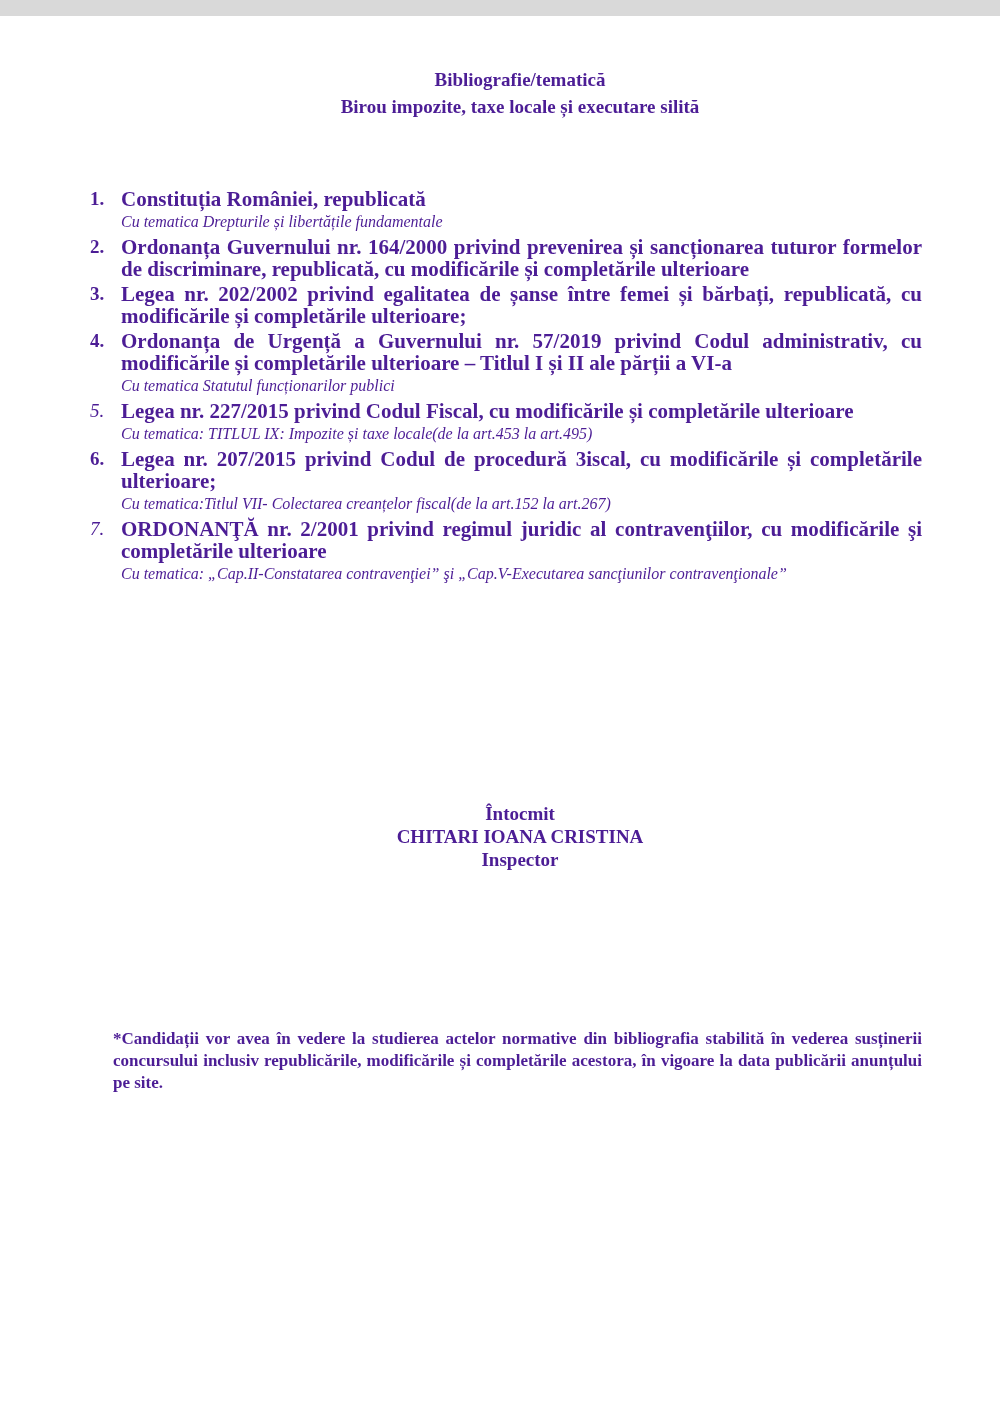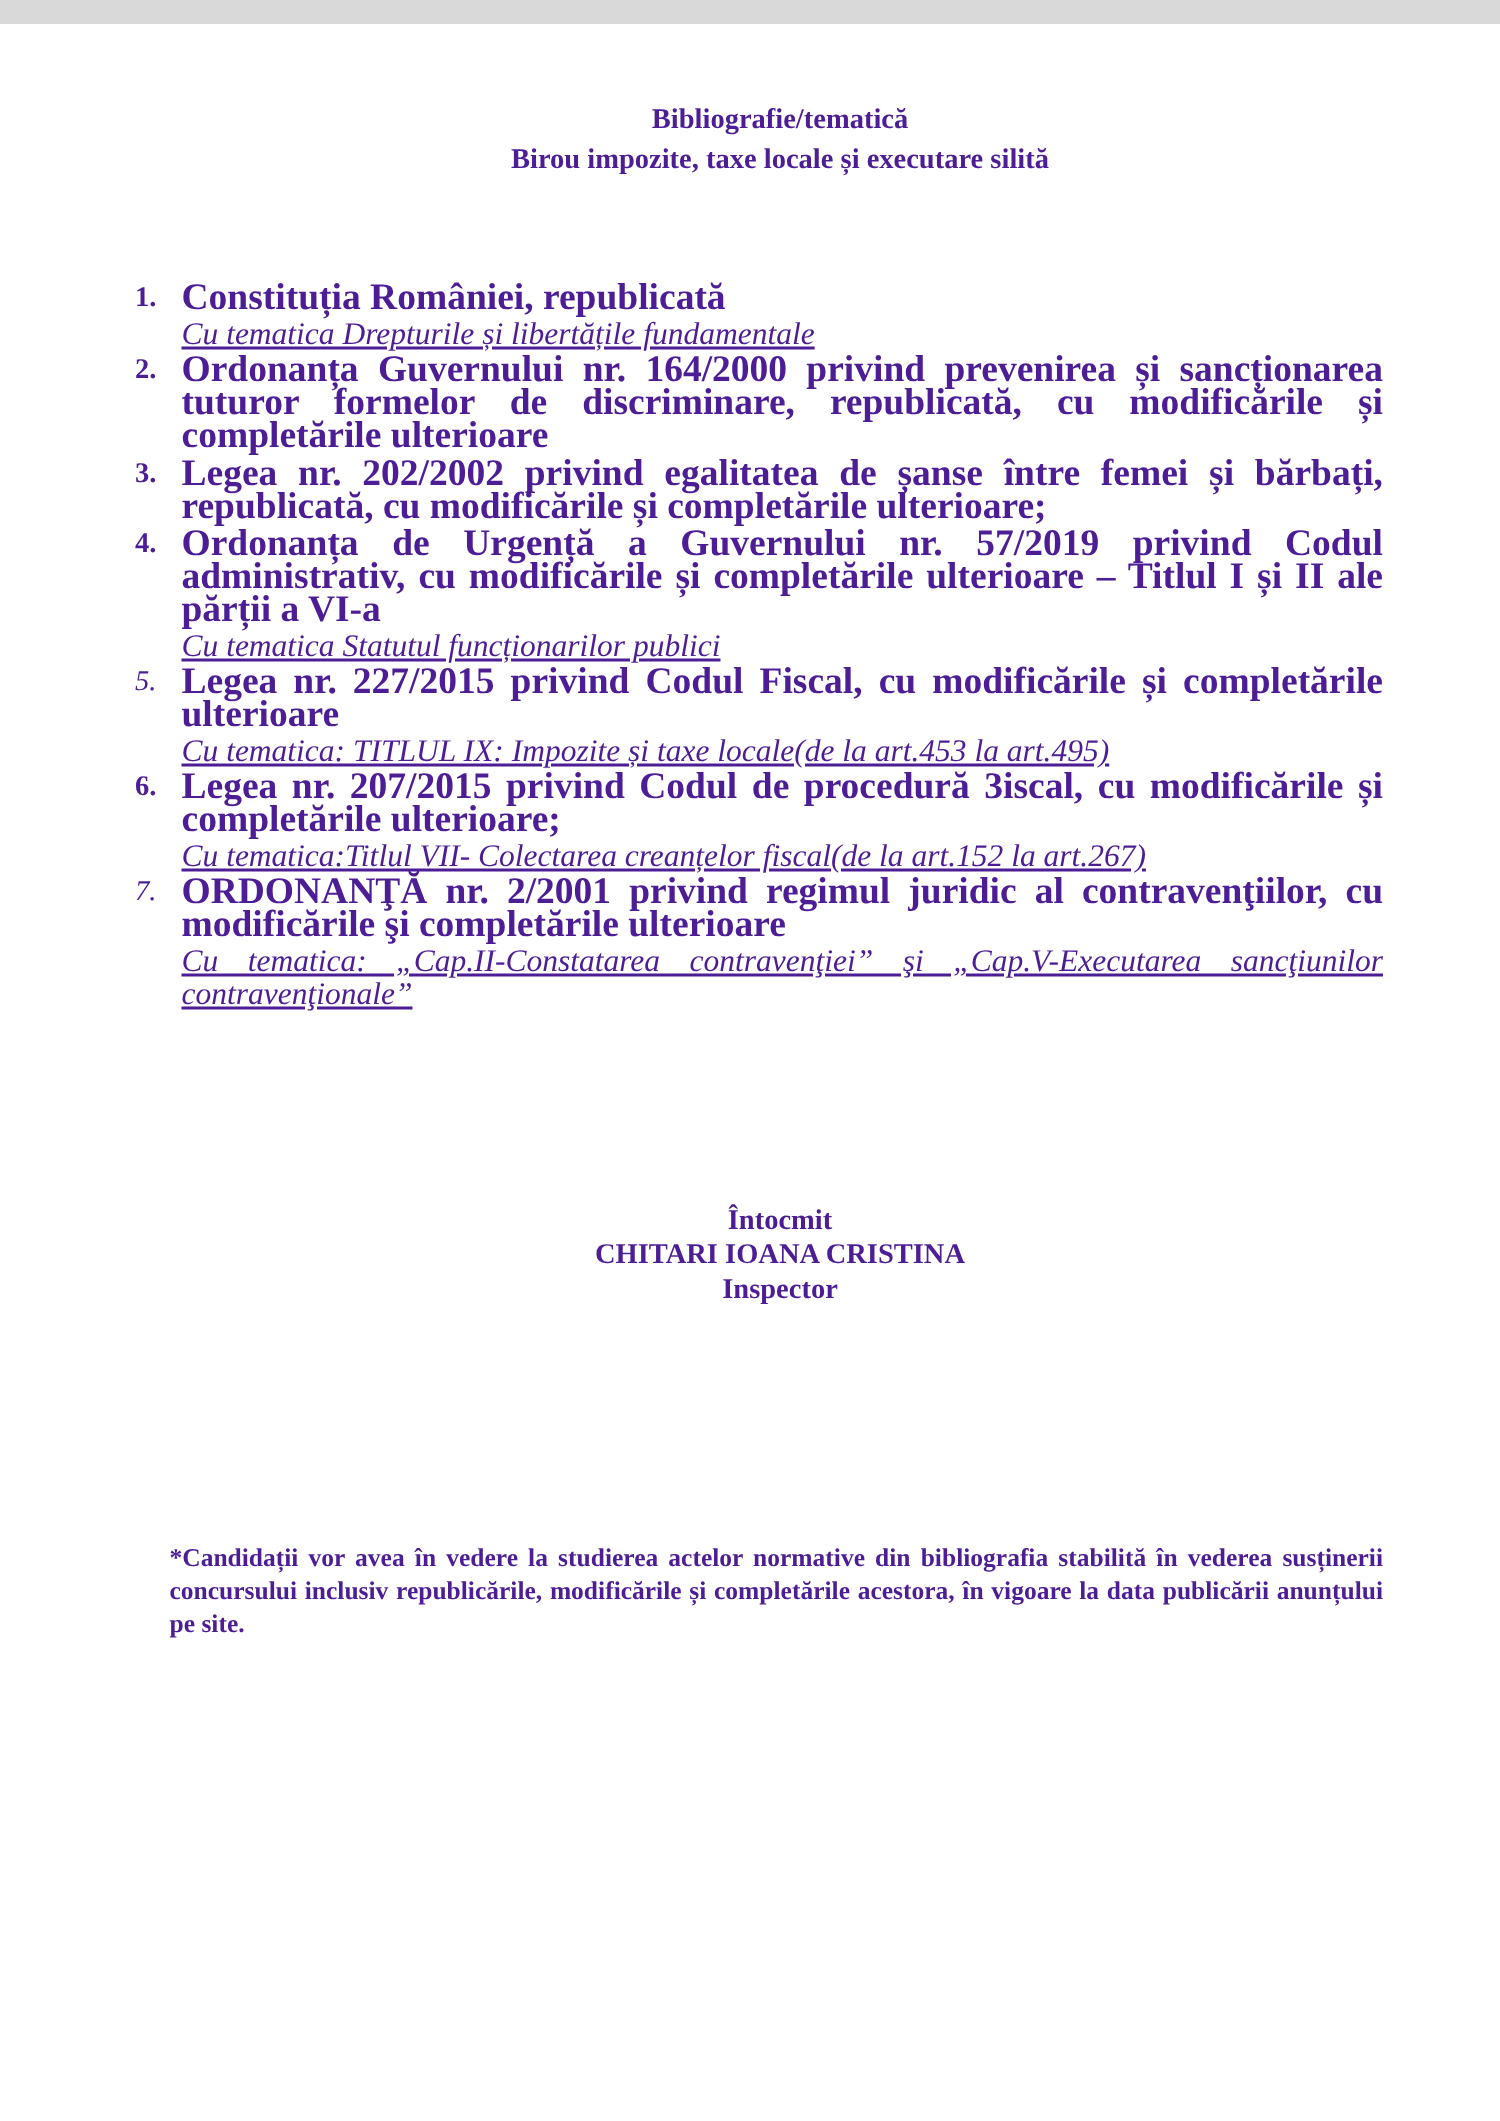--- a/index.html
+++ b/index.html
@@ -45,31 +45,30 @@
     font-size: 19px;
     line-height: 22px;
   }
   .num.italic {
     font-weight: normal;
     font-style: italic;
   }
   .content { flex: 1; min-width: 0; }
   .title {
     font-weight: bold;
-    font-size: 25px;
+    font-size: 21px;
     line-height: 22px;
     text-align: justify;
   }
   .theme {
     font-style: italic;
-    font-size: 21px;
+    font-size: 16px;
     line-height: 22px;
     text-align: justify;
     margin-top: 1px;
-    text-decoration: underline;
   }
   .signature {
     position: absolute;
     top: 786px;
     left: 90px;
     right: 50px;
     text-align: center;
     font-weight: bold;
     font-size: 19px;
     line-height: 23px;

